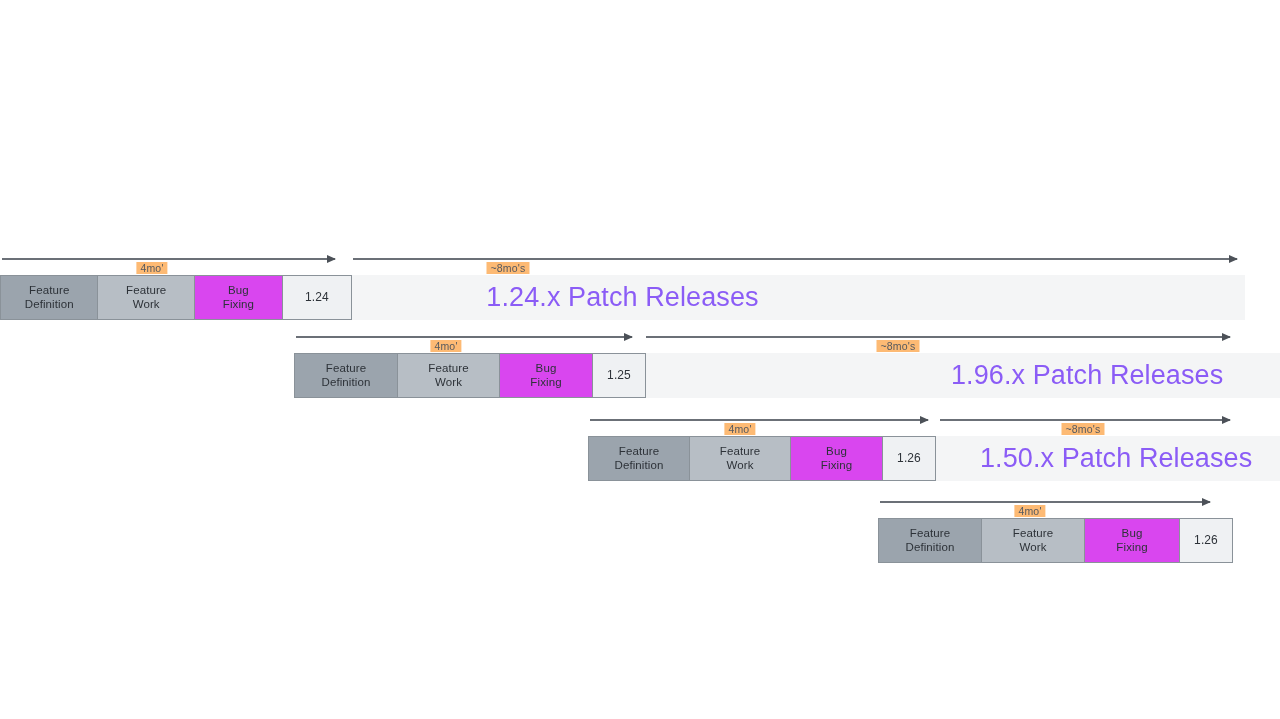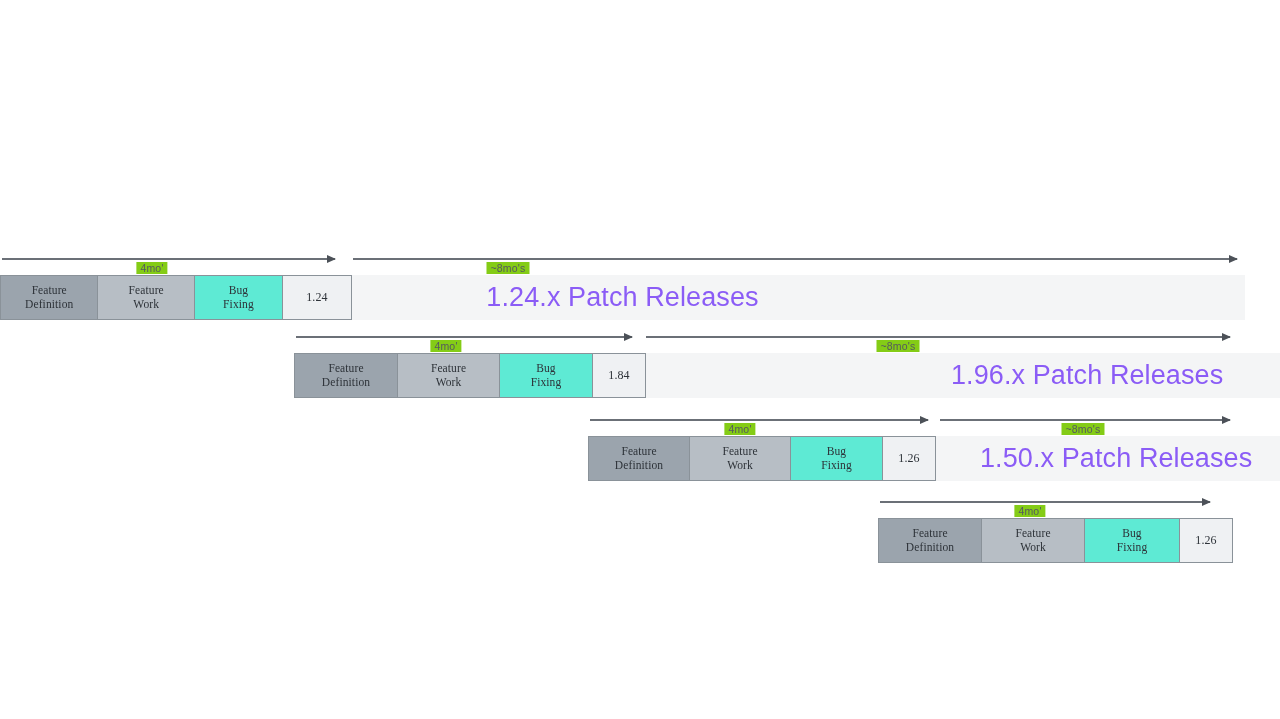--- a/index.html
+++ b/index.html
@@ -56,28 +56,27 @@
     display: flex;
     flex-direction: column;
     align-items: center;
     justify-content: center;
     font-size: 11.5px;
     line-height: 13.5px;
     color: #2d3238;
     text-align: center;
     letter-spacing: 0.1px;
     overflow: hidden;
-    font-family: Liberation Serif, serif;
   }
   .phase + .phase {
     border-left: none;
   }
   .phase.p-def     { background: #9ba4ad; }
   .phase.p-work    { background: #b7bec5; }
-  .phase.p-bug     { background: #5eead4; }
+  .phase.p-bug     { background: #d946ef; }
   .phase.p-version { background: #eff1f3; font-size: 12px; }
   .phase-line { display: block; }
 
   
   .arrow {
     position: absolute;
     height: 2px;
   }
   .arrow .shaft {
     position: absolute;
@@ -95,21 +94,21 @@
     height: 0;
     border-top: 4px solid transparent;
     border-bottom: 4px solid transparent;
     border-left: 9px solid #4c5158;
   }
 
   .arrow-label {
     position: absolute;
     font-size: 10.5px;
     color: #55595f;
-    background: #84cc16;
+    background: #fdba74;
     padding: 0 4px;
     white-space: nowrap;
     transform: translate(-50%, -50%);
     letter-spacing: 0.2px;
   }
 </style>
 </head>
 <body>
 
 <div id="canvas">
@@ -164,21 +163,21 @@
       </div>
       <div class="phase p-work" style="width:102px;">
         <span class="phase-line">Feature</span>
         <span class="phase-line">Work</span>
       </div>
       <div class="phase p-bug" style="width:93px;">
         <span class="phase-line">Bug</span>
         <span class="phase-line">Fixing</span>
       </div>
       <div class="phase p-version" style="width:53px;">
-        <span class="phase-line">1.84</span>
+        <span class="phase-line">1.25</span>
       </div>
     </div>
 
     <div class="arrow" style="left:296px; top:336px; width:336px;">
       <span class="shaft"></span>
       <span class="head"></span>
     </div>
     <div class="arrow-label" style="left:446px; top:346px;">4mo'</div>
 
     <div class="arrow" style="left:646px; top:336px; width:584px;">

